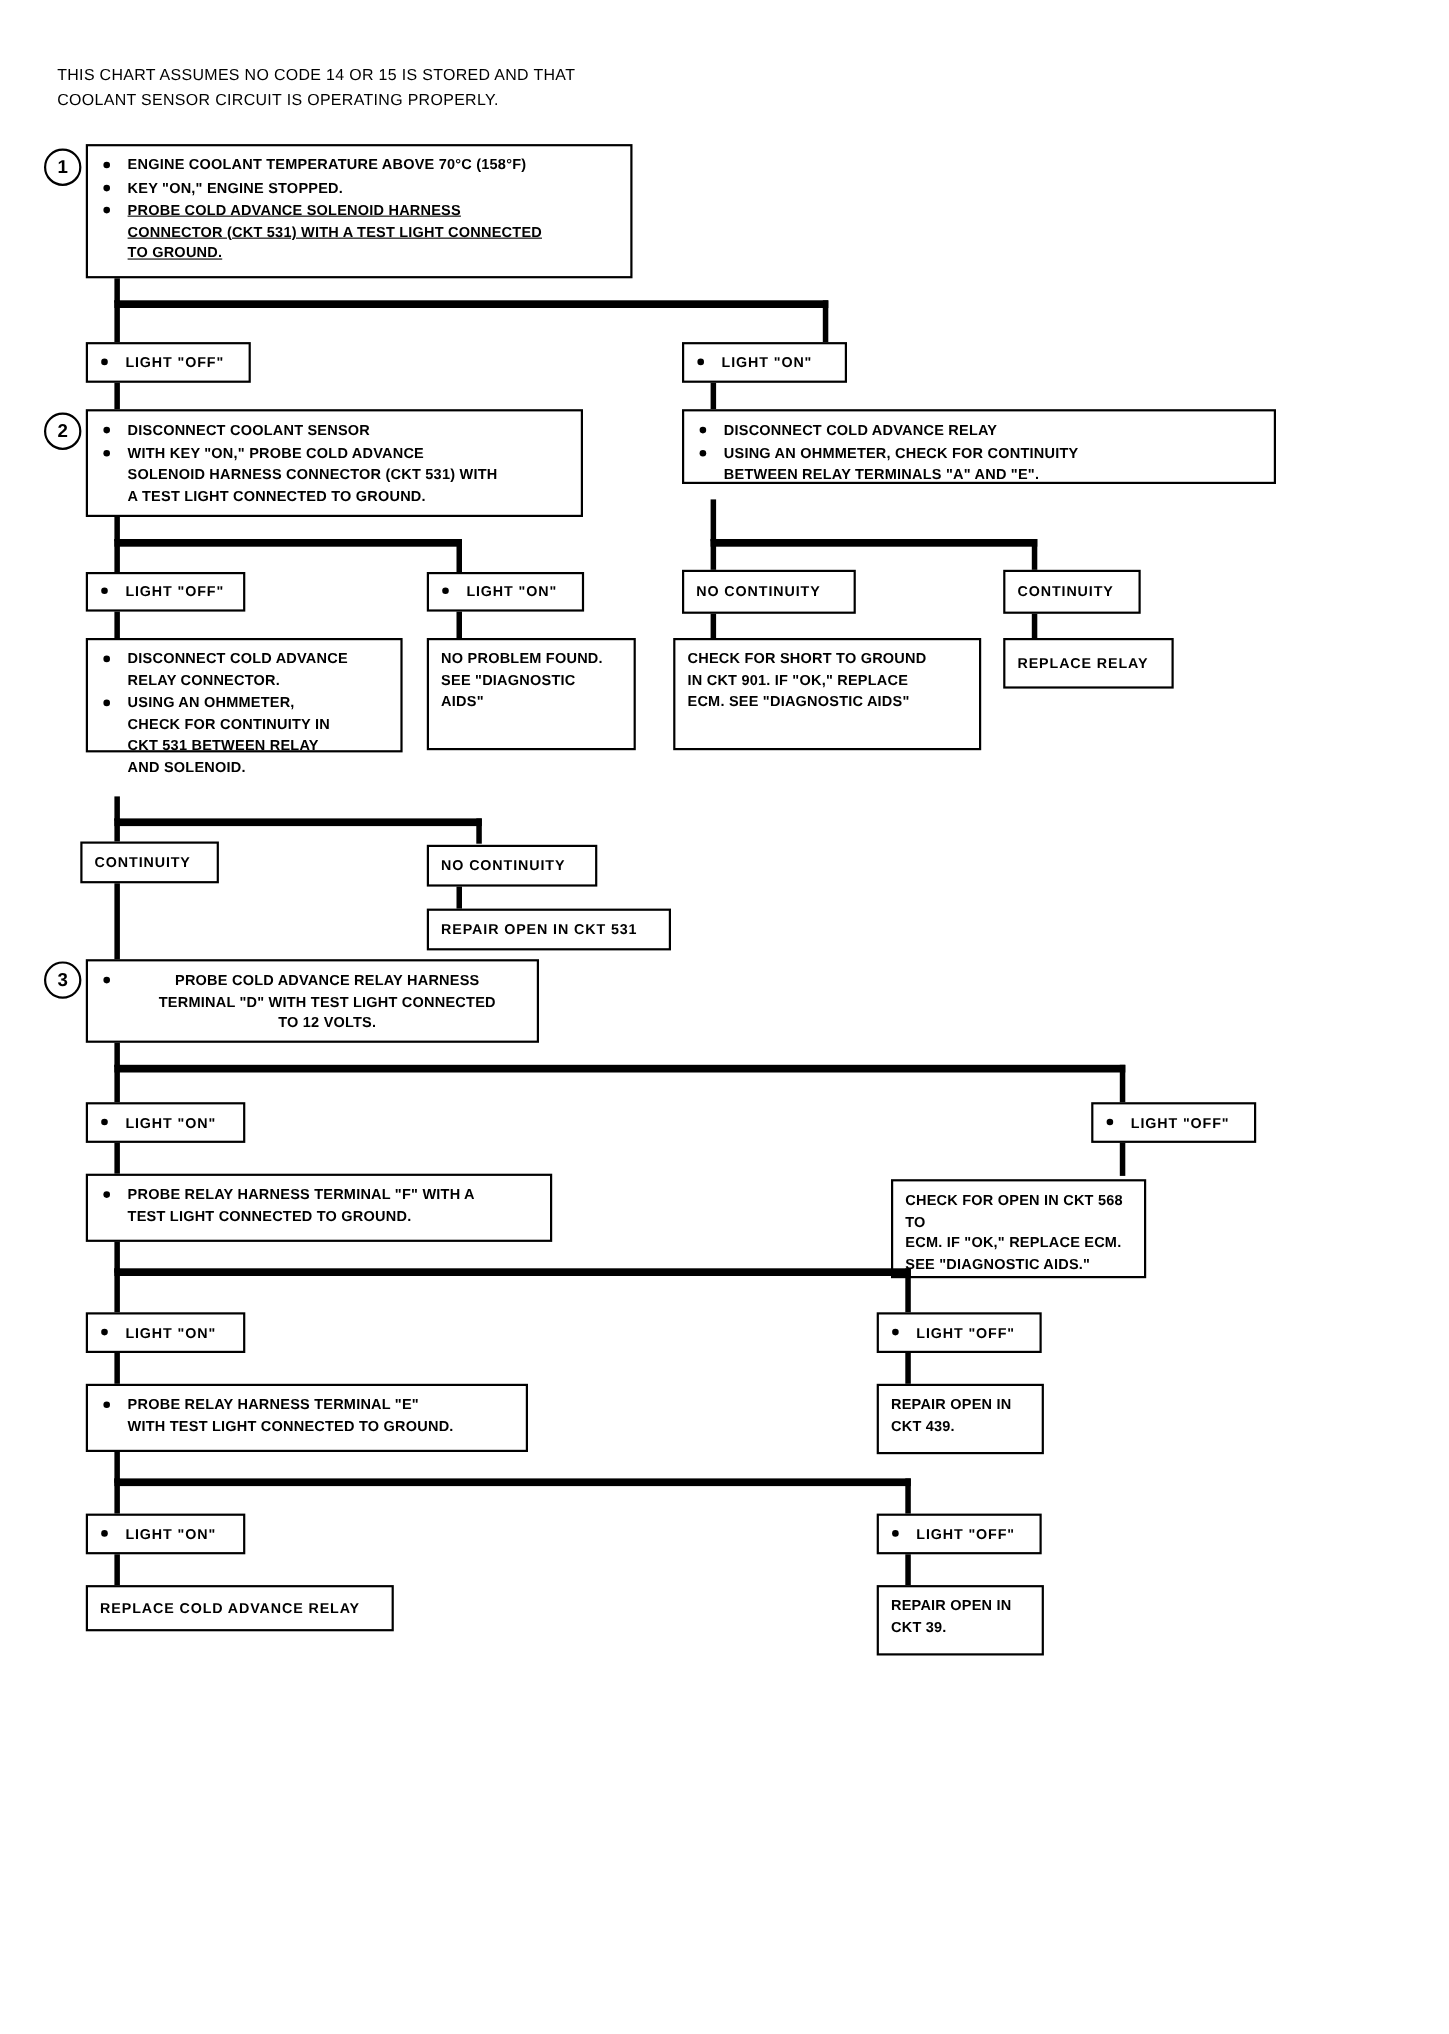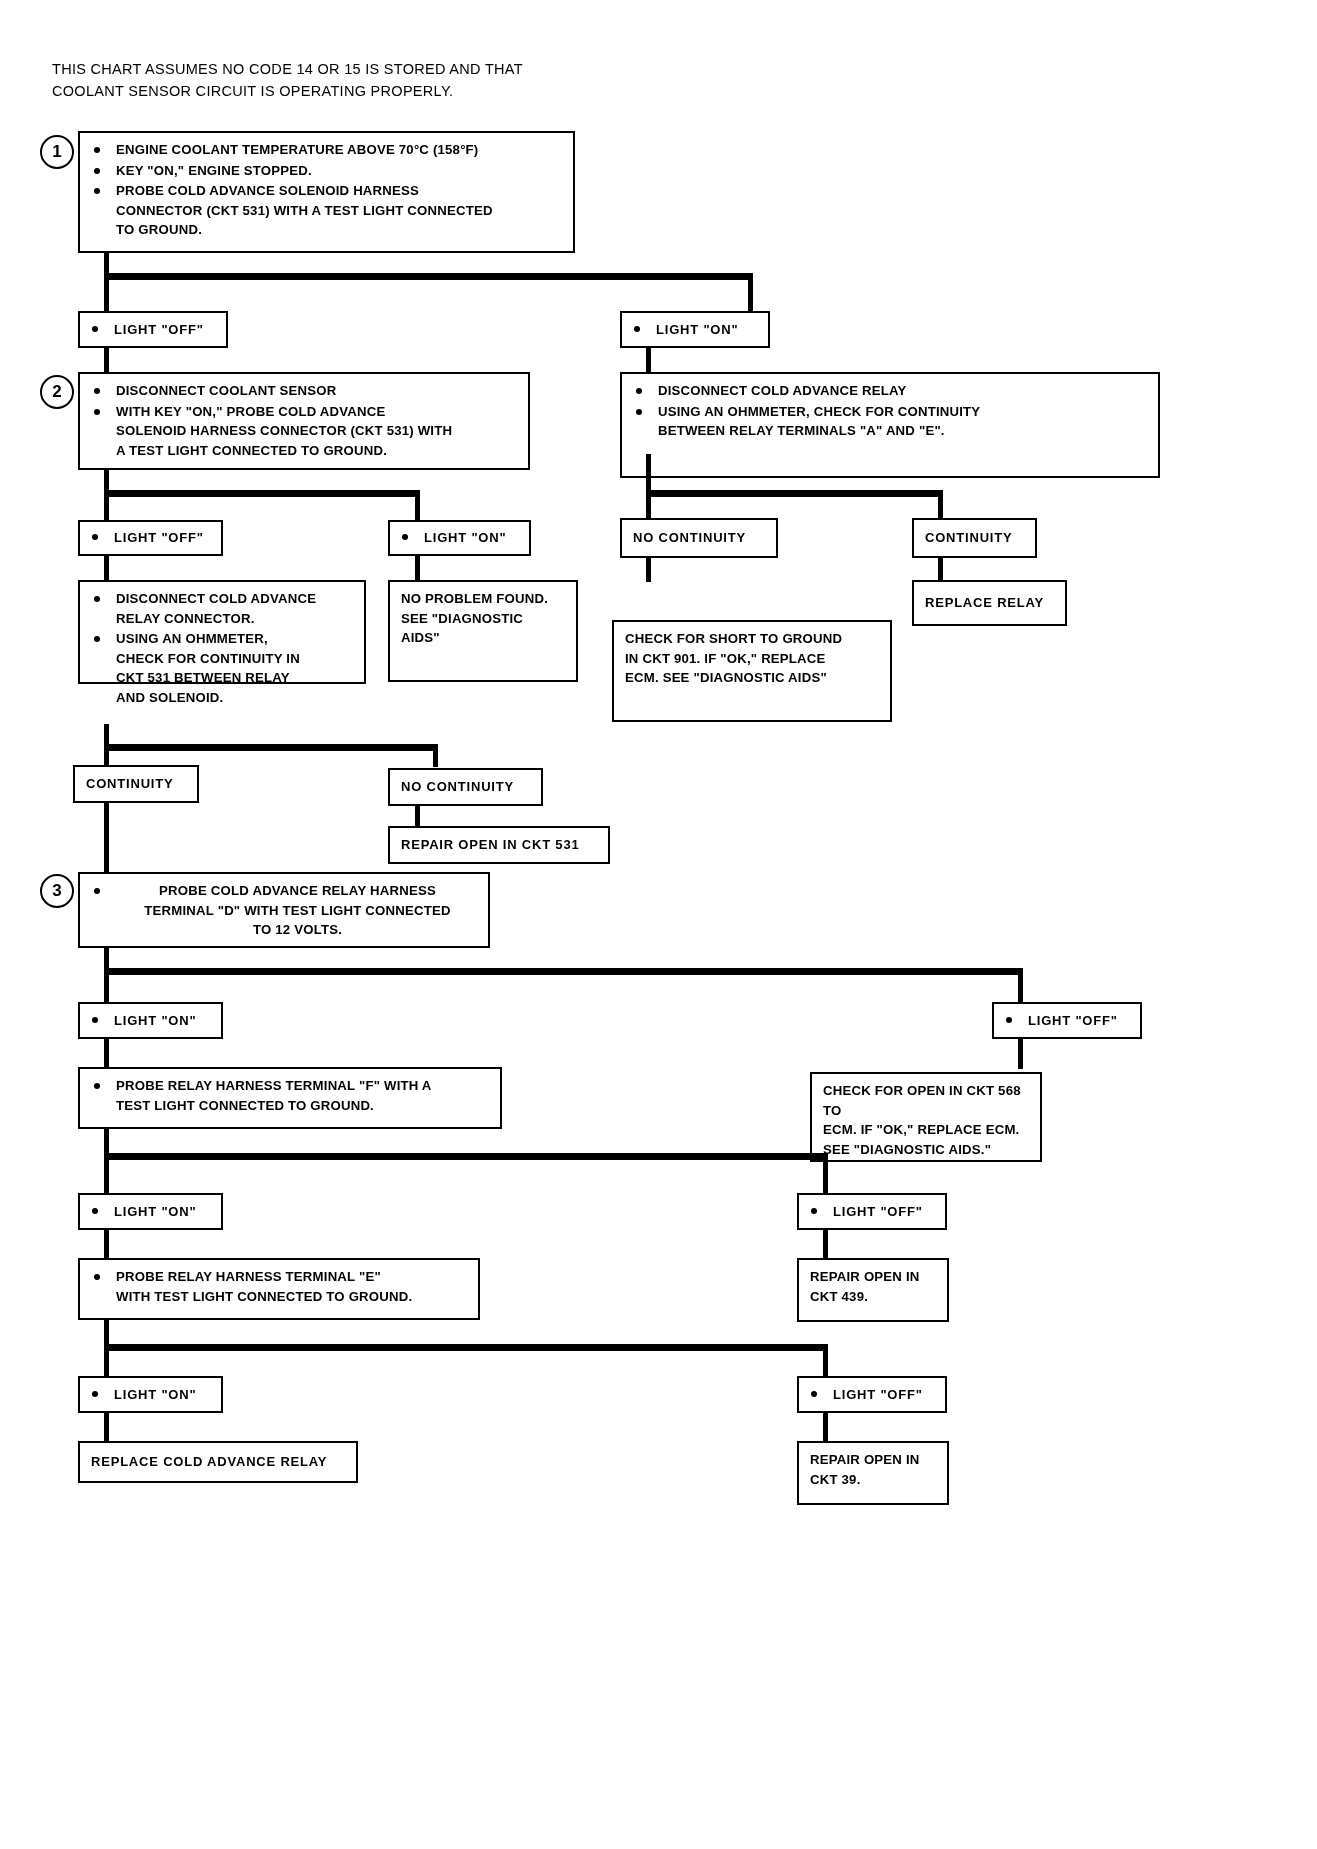--- a/index.html
+++ b/index.html
@@ -85,21 +85,21 @@
 <div id="sheet">
 
   <div class="hdr">THIS CHART ASSUMES NO CODE 14 OR 15 IS STORED AND THAT
 COOLANT SENSOR CIRCUIT IS OPERATING PROPERLY.</div>
 
   <div class="step-num" style="left:40px; top:135px;">1</div>
   <div class="box" style="left:78px; top:131px; width:497px; height:122px;">
     <ul>
       <li style="white-space:pre-line;">ENGINE COOLANT TEMPERATURE ABOVE 70°C (158°F)</li>
       <li style="white-space:pre-line;">KEY "ON," ENGINE  STOPPED.</li>
-      <li style="white-space:pre-line;">PROBE COLD ADVANCE SOLENOID HARNESS
+      <li style="white-space:pre-line;text-decoration:underline;">PROBE COLD ADVANCE SOLENOID HARNESS
 CONNECTOR (CKT 531) WITH A TEST LIGHT CONNECTED
 TO GROUND.</li>
     </ul>
   </div>
 
   <div class="v" style="left:104px; top:253px; height:22px;"></div>
   <div class="hf" style="left:104px; top:273px; width:649px;"></div>
   <div class="v" style="left:104px; top:273px; height:38px;"></div>
   <div class="v" style="left:748px; top:273px; height:38px;"></div>
 
@@ -122,21 +122,21 @@
   <div class="step-num" style="left:40px; top:375px;">2</div>
   <div class="box" style="left:78px; top:372px; width:452px; height:98px;">
     <ul>
       <li style="white-space:pre-line;">DISCONNECT COOLANT SENSOR</li>
       <li style="white-space:pre-line;">WITH KEY "ON," PROBE COLD ADVANCE
 SOLENOID HARNESS CONNECTOR (CKT 531) WITH
 A TEST LIGHT CONNECTED TO GROUND.</li>
     </ul>
   </div>
 
-  <div class="box" style="left:620px; top:372px; width:540px; height:106px;">
+  <div class="box" style="left:620px; top:372px; width:540px; height:68px;">
     <ul>
       <li style="white-space:pre-line;">DISCONNECT COLD ADVANCE RELAY</li>
       <li style="white-space:pre-line;">USING AN OHMMETER, CHECK FOR CONTINUITY
 BETWEEN RELAY TERMINALS "A" AND "E".</li>
     </ul>
   </div>
 
   <div class="v" style="left:104px; top:470px; height:22px;"></div>
   <div class="hf" style="left:104px; top:490px; width:316px;"></div>
   <div class="v" style="left:104px; top:490px; height:33px;"></div>
@@ -179,21 +179,21 @@
 CHECK FOR CONTINUITY IN
 CKT 531 BETWEEN RELAY
 AND SOLENOID.</li>
     </ul>
   </div>
 
   <div class="box plain" style="left:388px; top:580px; width:190px; height:102px; white-space:pre-line;">NO PROBLEM FOUND.
 SEE "DIAGNOSTIC
 AIDS"</div>
 
-  <div class="box plain" style="left:612px; top:580px; width:280px; height:102px; white-space:pre-line;margin-top:40px;">CHECK FOR SHORT TO GROUND
+  <div class="box plain" style="left:612px; top:580px; width:280px; height:102px; white-space:pre-line;">CHECK FOR SHORT TO GROUND
 IN CKT 901. IF "OK," REPLACE
 ECM. SEE "DIAGNOSTIC AIDS"</div>
 
   <div class="box plain label-box" style="left:912px; top:580px; width:155px; height:46px;">
     <span>REPLACE RELAY</span>
   </div>
 
   <div class="v" style="left:104px; top:724px; height:22px;"></div>
   <div class="hf" style="left:104px; top:744px; width:334px;"></div>
   <div class="v" style="left:104px; top:744px; height:23px;"></div>

